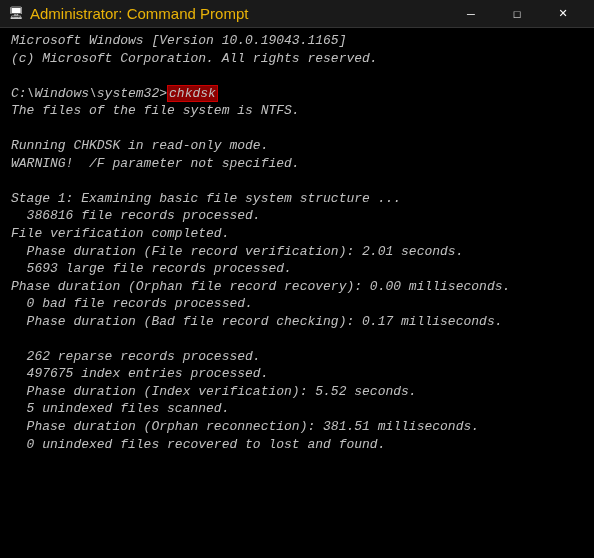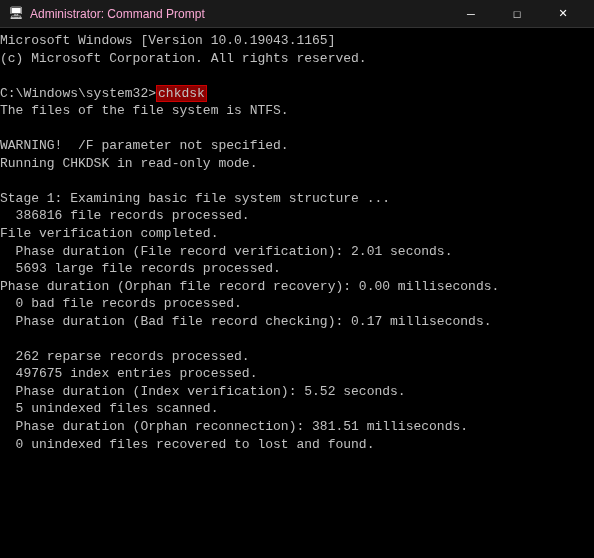--- a/index.html
+++ b/index.html
@@ -35,22 +35,22 @@
       align-items: center;
       justify-content: center;
     }
 
     .cmd-icon {
       font-size: 12px;
       color: #ffffff;
     }
 
     .title-bar-text {
-      color: #f9a8d4;
-      font-size: 12px;
+      color: #eab308;
+      font-size: 15px;
       font-family: 'Segoe UI', Arial, sans-serif;
       flex: 1;
     }
 
     .title-bar-buttons {
       display: flex;
       gap: 0;
     }
 
     .tb-btn {
@@ -59,22 +59,23 @@
       display: flex;
       align-items: center;
       justify-content: center;
       color: #ffffff;
       font-size: 11px;
       cursor: pointer;
       font-family: 'Segoe UI', Arial, sans-serif;
     }
 
     .terminal-body {
-      padding: 4px 0;
+      padding: 4px 11px;
       line-height: 1.35;
+      font-style: italic;
     }
 
     .line {
       white-space: pre;
       display: block;
     }
 
     .chkdsk-highlight {
       background: #8b0000;
       border: 1px solid #cc0000;
@@ -98,22 +99,22 @@
   </div>
 </div>
 
 <div class="terminal-body">
   <span class="line">Microsoft Windows [Version 10.0.19043.1165]</span>
   <span class="line">(c) Microsoft Corporation. All rights reserved.</span>
   <span class="line">&nbsp;</span>
   <span class="line"><span>C:\Windows\system32&gt;</span><span class="chkdsk-highlight">chkdsk</span></span>
   <span class="line">The files of the file system is NTFS.</span>
   <span class="line">&nbsp;</span>
+  <span class="line">Running CHKDSK in read-only mode.</span>
   <span class="line">WARNING!  /F parameter not specified.</span>
-  <span class="line">Running CHKDSK in read-only mode.</span>
   <span class="line">&nbsp;</span>
   <span class="line">Stage 1: Examining basic file system structure ...</span>
   <span class="line">  386816 file records processed.</span>
   <span class="line">File verification completed.</span>
   <span class="line">  Phase duration (File record verification): 2.01 seconds.</span>
   <span class="line">  5693 large file records processed.</span>
   <span class="line">Phase duration (Orphan file record recovery): 0.00 milliseconds.</span>
   <span class="line">  0 bad file records processed.</span>
   <span class="line">  Phase duration (Bad file record checking): 0.17 milliseconds.</span>
   <span class="line">&nbsp;</span>

